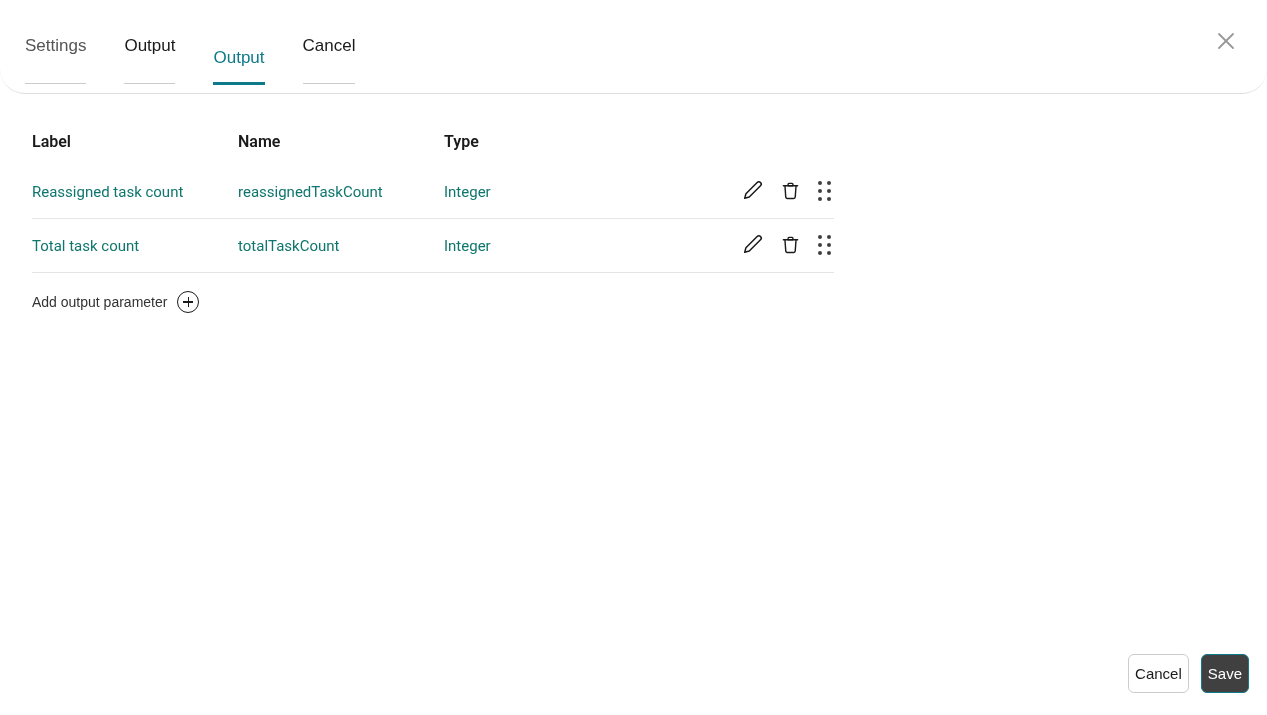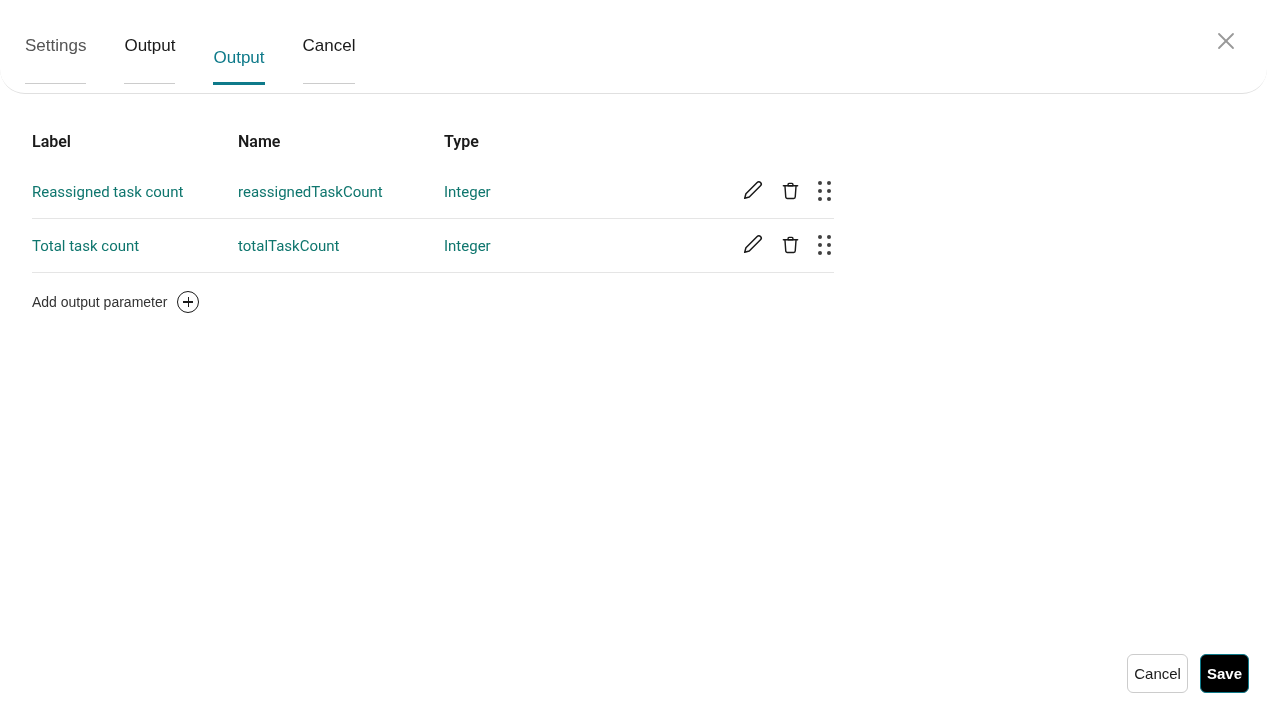--- a/index.html
+++ b/index.html
@@ -172,24 +172,23 @@
       padding: 10px 6px;
       font-size: 15px;
       border-radius: 6px;
       cursor: pointer;
       border: 1px solid #ccc;
       background: #fff;
       color: #1a1a1a;
       margin-top: 31px;
     }
     .btn-primary {
-      background: #000000;
+      background: #404040;
       border-color: #0e7a8a;
       color: #fff;
-      font-weight: bold;
     }
   </style>
 </head>
 <body>
 
 <button class="close-button">
   <span>
     <svg width="18" height="18" viewBox="0 0 18 18" fill="none" stroke="currentColor" stroke-width="1.8" stroke-linecap="round">
       <line x1="2" y1="2" x2="16" y2="16"></line>
       <line x1="16" y1="2" x2="2" y2="16"></line>

